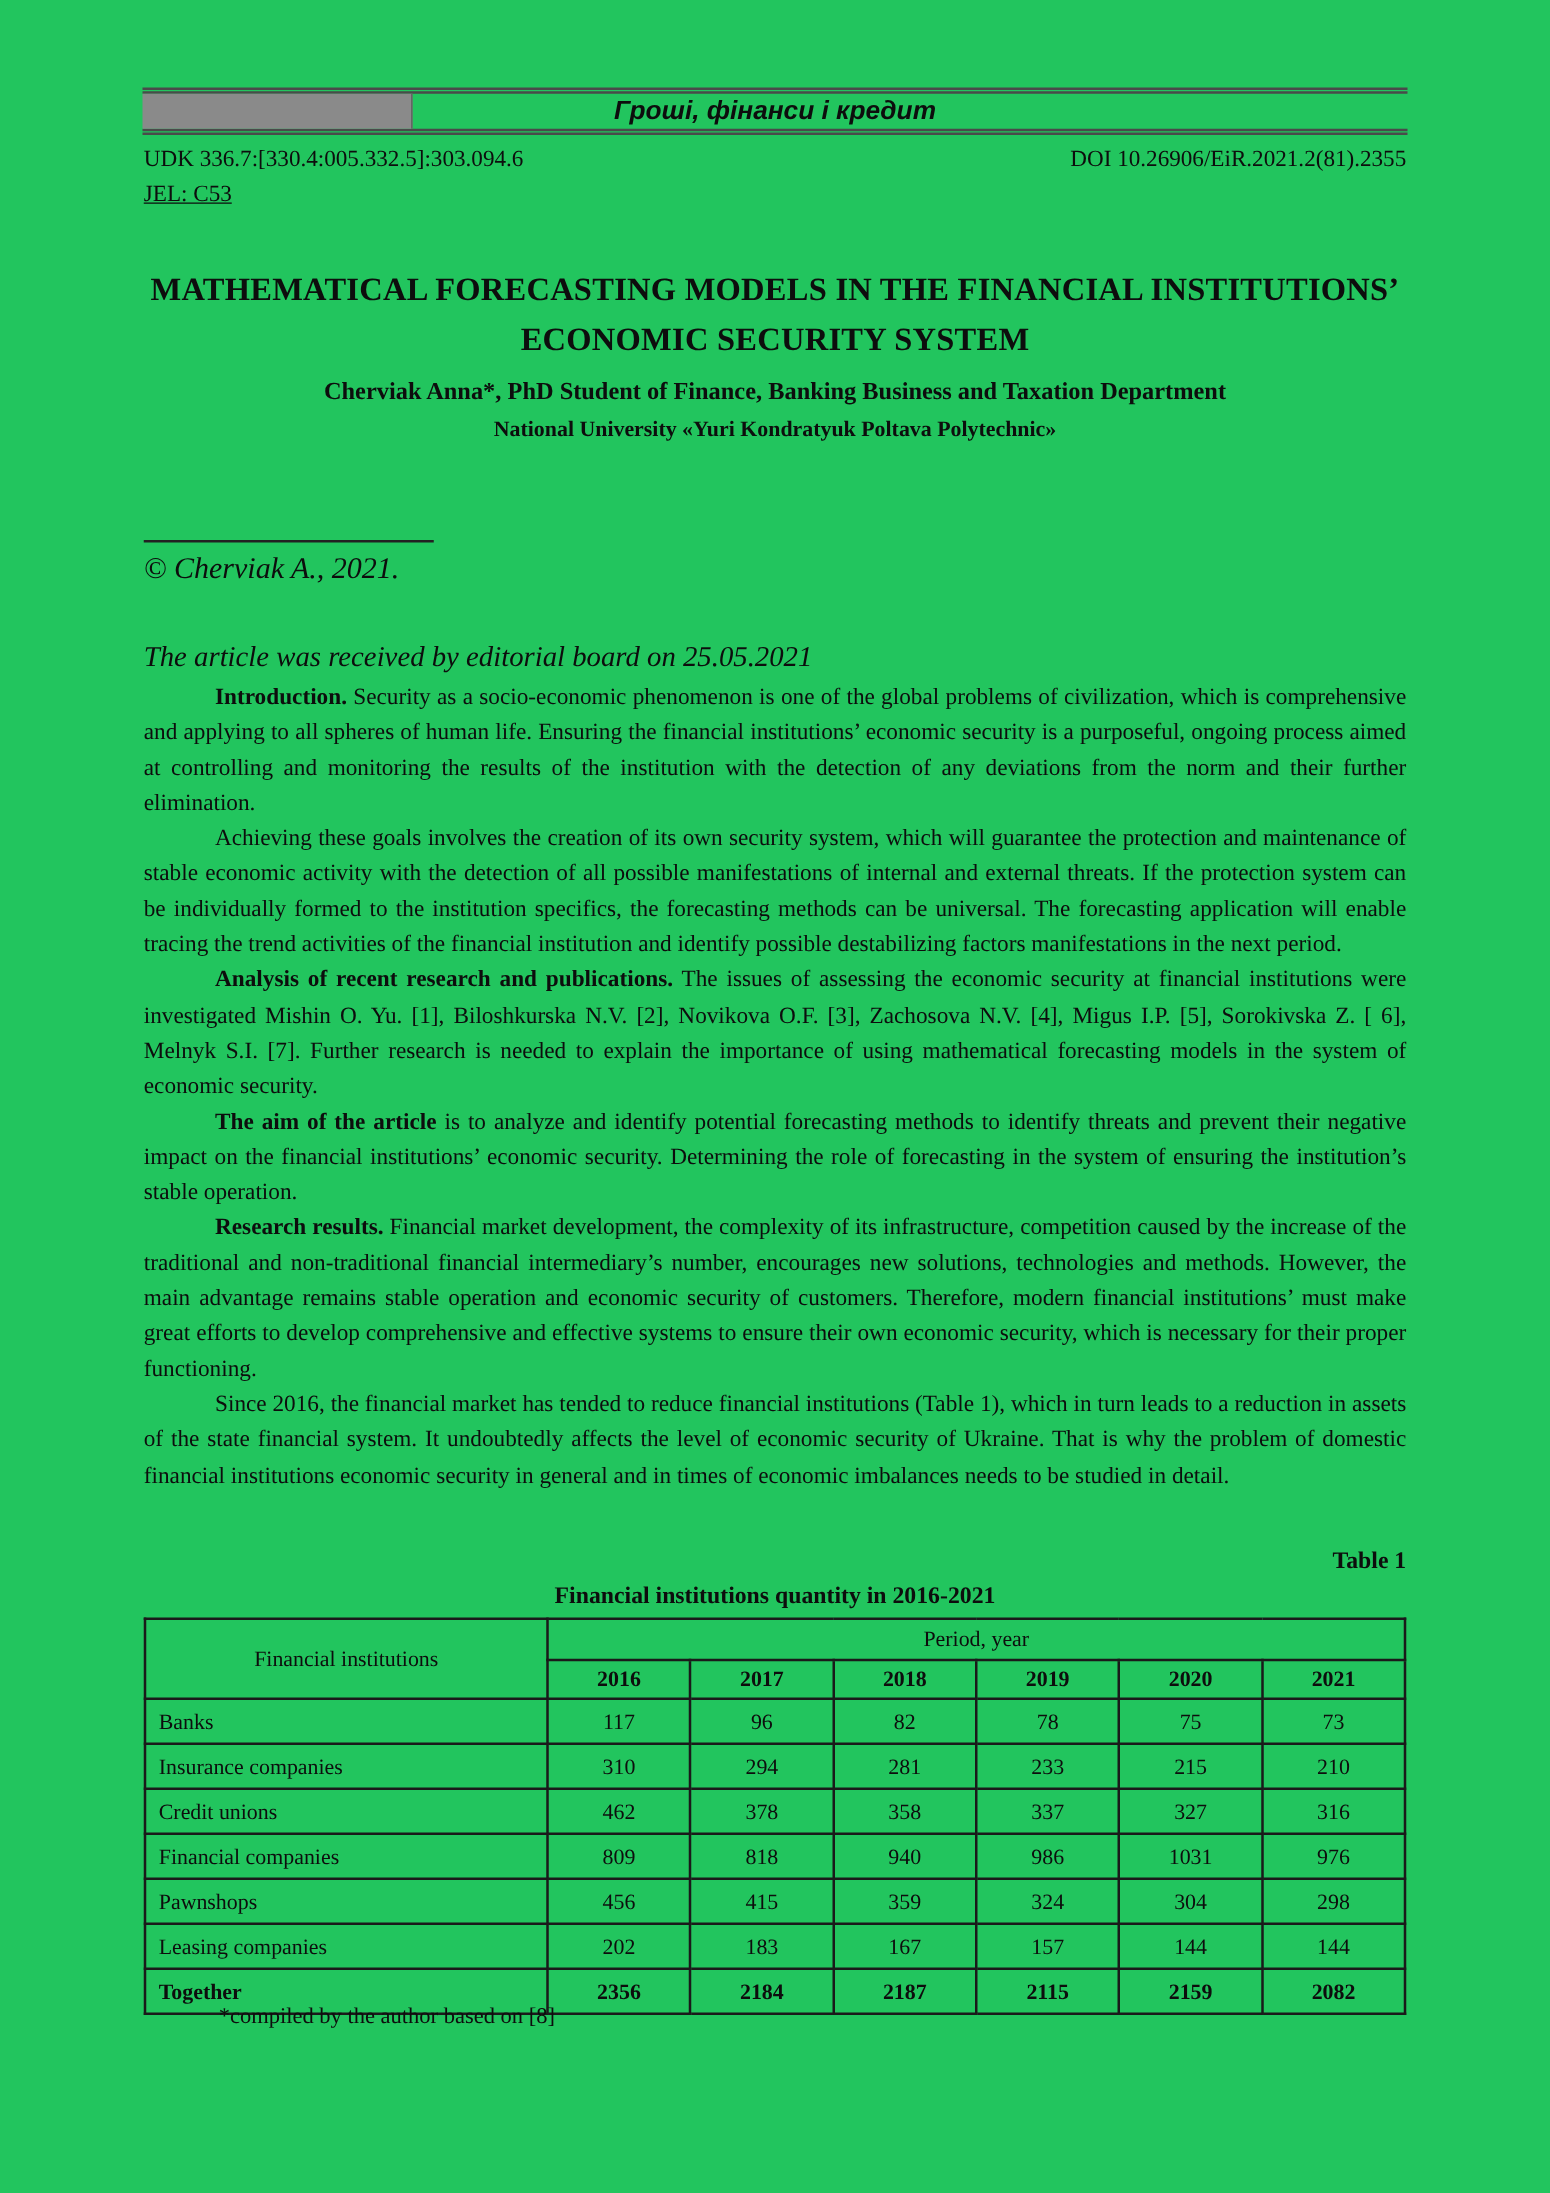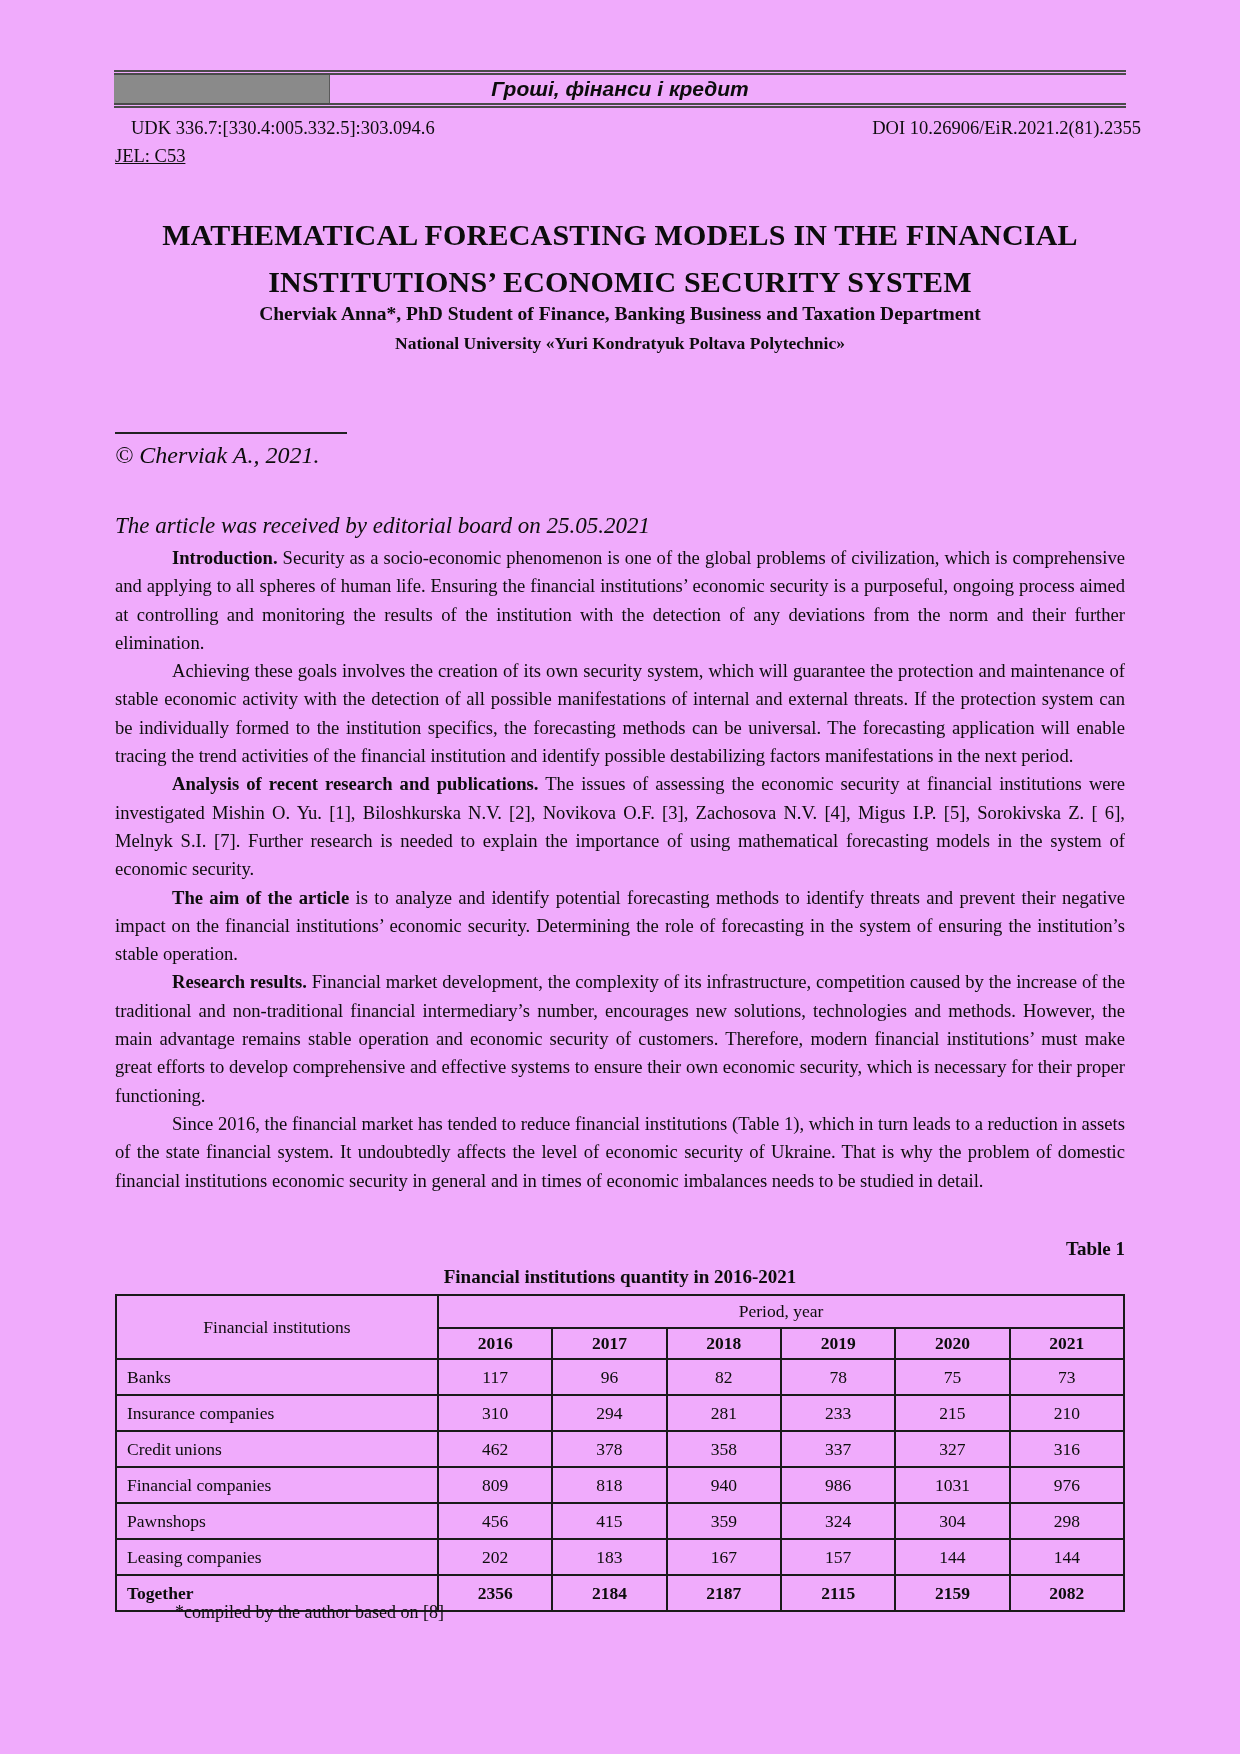--- a/index.html
+++ b/index.html
@@ -2,21 +2,21 @@
 <html><head>
 <meta charset="utf-8">
 <style>
   * { margin: 0; padding: 0; box-sizing: border-box; }
   html, body { background: #e8e8e8; }
   .page {
     position: relative;
     width: 1240px;
     height: 1754px;
     margin: 0 auto;
-    background: #f0abfc;
+    background: #22c55e;
     color: #0d0d0d;
     font-family: "Liberation Serif", "DejaVu Serif", serif;
     overflow: hidden;
   }
   .content { position: absolute; left: 115px; width: 1010px; }
 
   
   .header-bar {
     position: absolute; top: 70px; left: 114px; width: 1012px; height: 38px;
     border-top: 5px double #4a4a4a;
@@ -30,27 +30,27 @@
   .header-title-cell {
     flex: 1; display: flex; align-items: center; justify-content: center;
   }
   .header-title-cell span {
     font-family: "Liberation Sans", sans-serif;
     font-weight: bold; font-style: italic; font-size: 21px;
     margin-left: -216px; 
   }
 
   
-  .meta-row { top: 118px; display: flex; justify-content: space-between; font-size: 18.5px; margin-left: 16px; }
+  .meta-row { top: 118px; display: flex; justify-content: space-between; font-size: 18.5px; }
   .jel-row { top: 146px; font-size: 18.5px; text-decoration: underline; }
 
   
   .article-title {
     top: 212px; text-align: center;
-    font-size: 30px; font-weight: bold; line-height: 1.55;
+    font-size: 26px; font-weight: bold; line-height: 1.55;
     letter-spacing: .2px;
   }
   .author-line { top: 303px; text-align: center; font-size: 19.5px; font-weight: bold; }
   .affiliation-line { top: 333px; text-align: center; font-size: 17.5px; font-weight: bold; }
 
   .orcid-note { top: 392px; font-size: 18.5px; font-style: italic; }
   .divider-line { top: 432px; width: 232px; border-top: 2px solid #222; }
   .copyright-note { top: 442px; font-size: 24px; font-style: italic; }
   .received-uk { top: 486px; font-size: 18px; font-style: italic; }
   .received-en { top: 513px; font-size: 23px; font-style: italic; }

